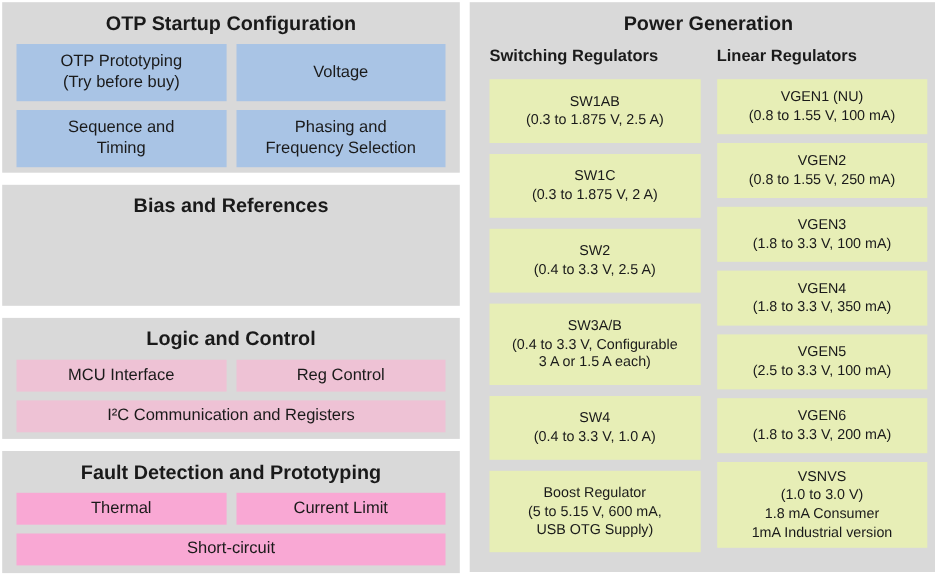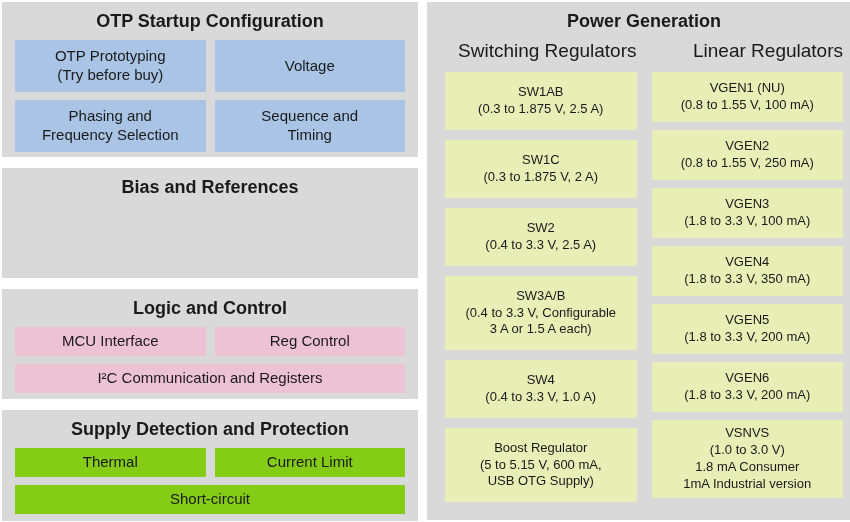--- a/index.html
+++ b/index.html
@@ -16,35 +16,35 @@
   .sec-title{font-size:18px;font-weight:bold;text-align:center;margin:2px 0 8px;line-height:22px;}
   .grid2{display:grid;grid-template-columns:1fr 1fr;gap:8px 9px;}
   .box{
     display:flex;align-items:center;justify-content:center;text-align:center;
     white-space:pre-line;font-size:15px;line-height:1.25;color:#1a1a1a;
   }
   .span2{grid-column:1 / -1;}
   .blue{background:#a9c4e5;height:52px;}
   .green{background:#b4cc35;height:29px;}
   .pink{background:#eec2d5;height:29px;}
-  .yellow{background:#84cc16;height:29px;}
+  .yellow{background:#f9a8d4;height:29px;}
   #panel-otp{height:155px;}
   #panel-bias{height:110px;}
   #panel-logic{height:110px;}
   #panel-fault{height:111px;}
 
   
   #right-panel{
     position:absolute;left:427px;top:2px;width:426px;height:518px;
     background:#d9d9d9;box-sizing:border-box;padding:6px 10px 0 18px;
   }
   #right-panel .sec-title{margin:2px 0 6px;}
   .pg-cols{display:flex;gap:15px;}
   .pg-col{flex:1;display:flex;flex-direction:column;}
-  .pg-header{font-size:19px;font-weight:normal;text-align:right;margin:4px 0 12px;line-height:18px;}
+  .pg-header{font-size:15px;font-weight:bold;text-align:left;margin:4px 0 12px;line-height:18px;}
   .pale-box{
     background:#e7eeb6;display:flex;align-items:center;justify-content:center;
     text-align:center;white-space:pre-line;font-size:13px;line-height:1.3;
     padding:0 2px;box-sizing:border-box;
   }
   .sw-col .pale-box{min-height:58px;margin-bottom:10px;}
   .lin-col .pale-box{min-height:50px;margin-bottom:8px;}
   .pale-box.tall3{min-height:74px;}
   .pale-box.tall4{min-height:78px;}
 </style>
@@ -52,44 +52,44 @@
 <body>
 
 <div class="left-col">
 
   <section class="section panel" id="panel-otp">
     <h2 class="sec-title">OTP Startup Configuration</h2>
     <div class="grid2">
       <div class="box blue">OTP Prototyping
 (Try before buy)</div>
       <div class="box blue">Voltage</div>
+      <div class="box blue">Sequence and
+Timing</div>
       <div class="box blue">Phasing and
 Frequency Selection</div>
-      <div class="box blue">Sequence and
-Timing</div>
     </div>
   </section>
 
   <section class="section panel" id="panel-bias">
     <h2 class="sec-title">Bias and References</h2>
     <div class="grid2">
     </div>
   </section>
 
   <section class="section panel" id="panel-logic">
     <h2 class="sec-title">Logic and Control</h2>
     <div class="grid2">
       <div class="box pink">MCU Interface</div>
       <div class="box pink">Reg Control</div>
       <div class="box pink span2">I²C Communication and Registers</div>
     </div>
   </section>
 
   <section class="section panel" id="panel-fault">
-    <h2 class="sec-title">Supply Detection and Protection</h2>
+    <h2 class="sec-title">Fault Detection and Prototyping</h2>
     <div class="grid2">
       <div class="box yellow">Thermal</div>
       <div class="box yellow">Current Limit</div>
       <div class="box yellow span2">Short-circuit</div>
     </div>
   </section>
 
 </div>
 
 <section id="right-panel">
@@ -118,21 +118,21 @@
       <h3 class="pg-header">Linear Regulators</h3>
       <div class="pale-box">VGEN1 (NU)
 (0.8 to 1.55 V, 100 mA)</div>
       <div class="pale-box">VGEN2
 (0.8 to 1.55 V, 250 mA)</div>
       <div class="pale-box">VGEN3
 (1.8 to 3.3 V, 100 mA)</div>
       <div class="pale-box">VGEN4
 (1.8 to 3.3 V, 350 mA)</div>
       <div class="pale-box">VGEN5
-(1.8 to 3.3 V, 200 mA)</div>
+(2.5 to 3.3 V, 100 mA)</div>
       <div class="pale-box">VGEN6
 (1.8 to 3.3 V, 200 mA)</div>
       <div class="pale-box tall4">VSNVS
 (1.0 to 3.0 V)
 1.8 mA Consumer
 1mA Industrial version</div>
     </div>
 
   </div>
 </section>

